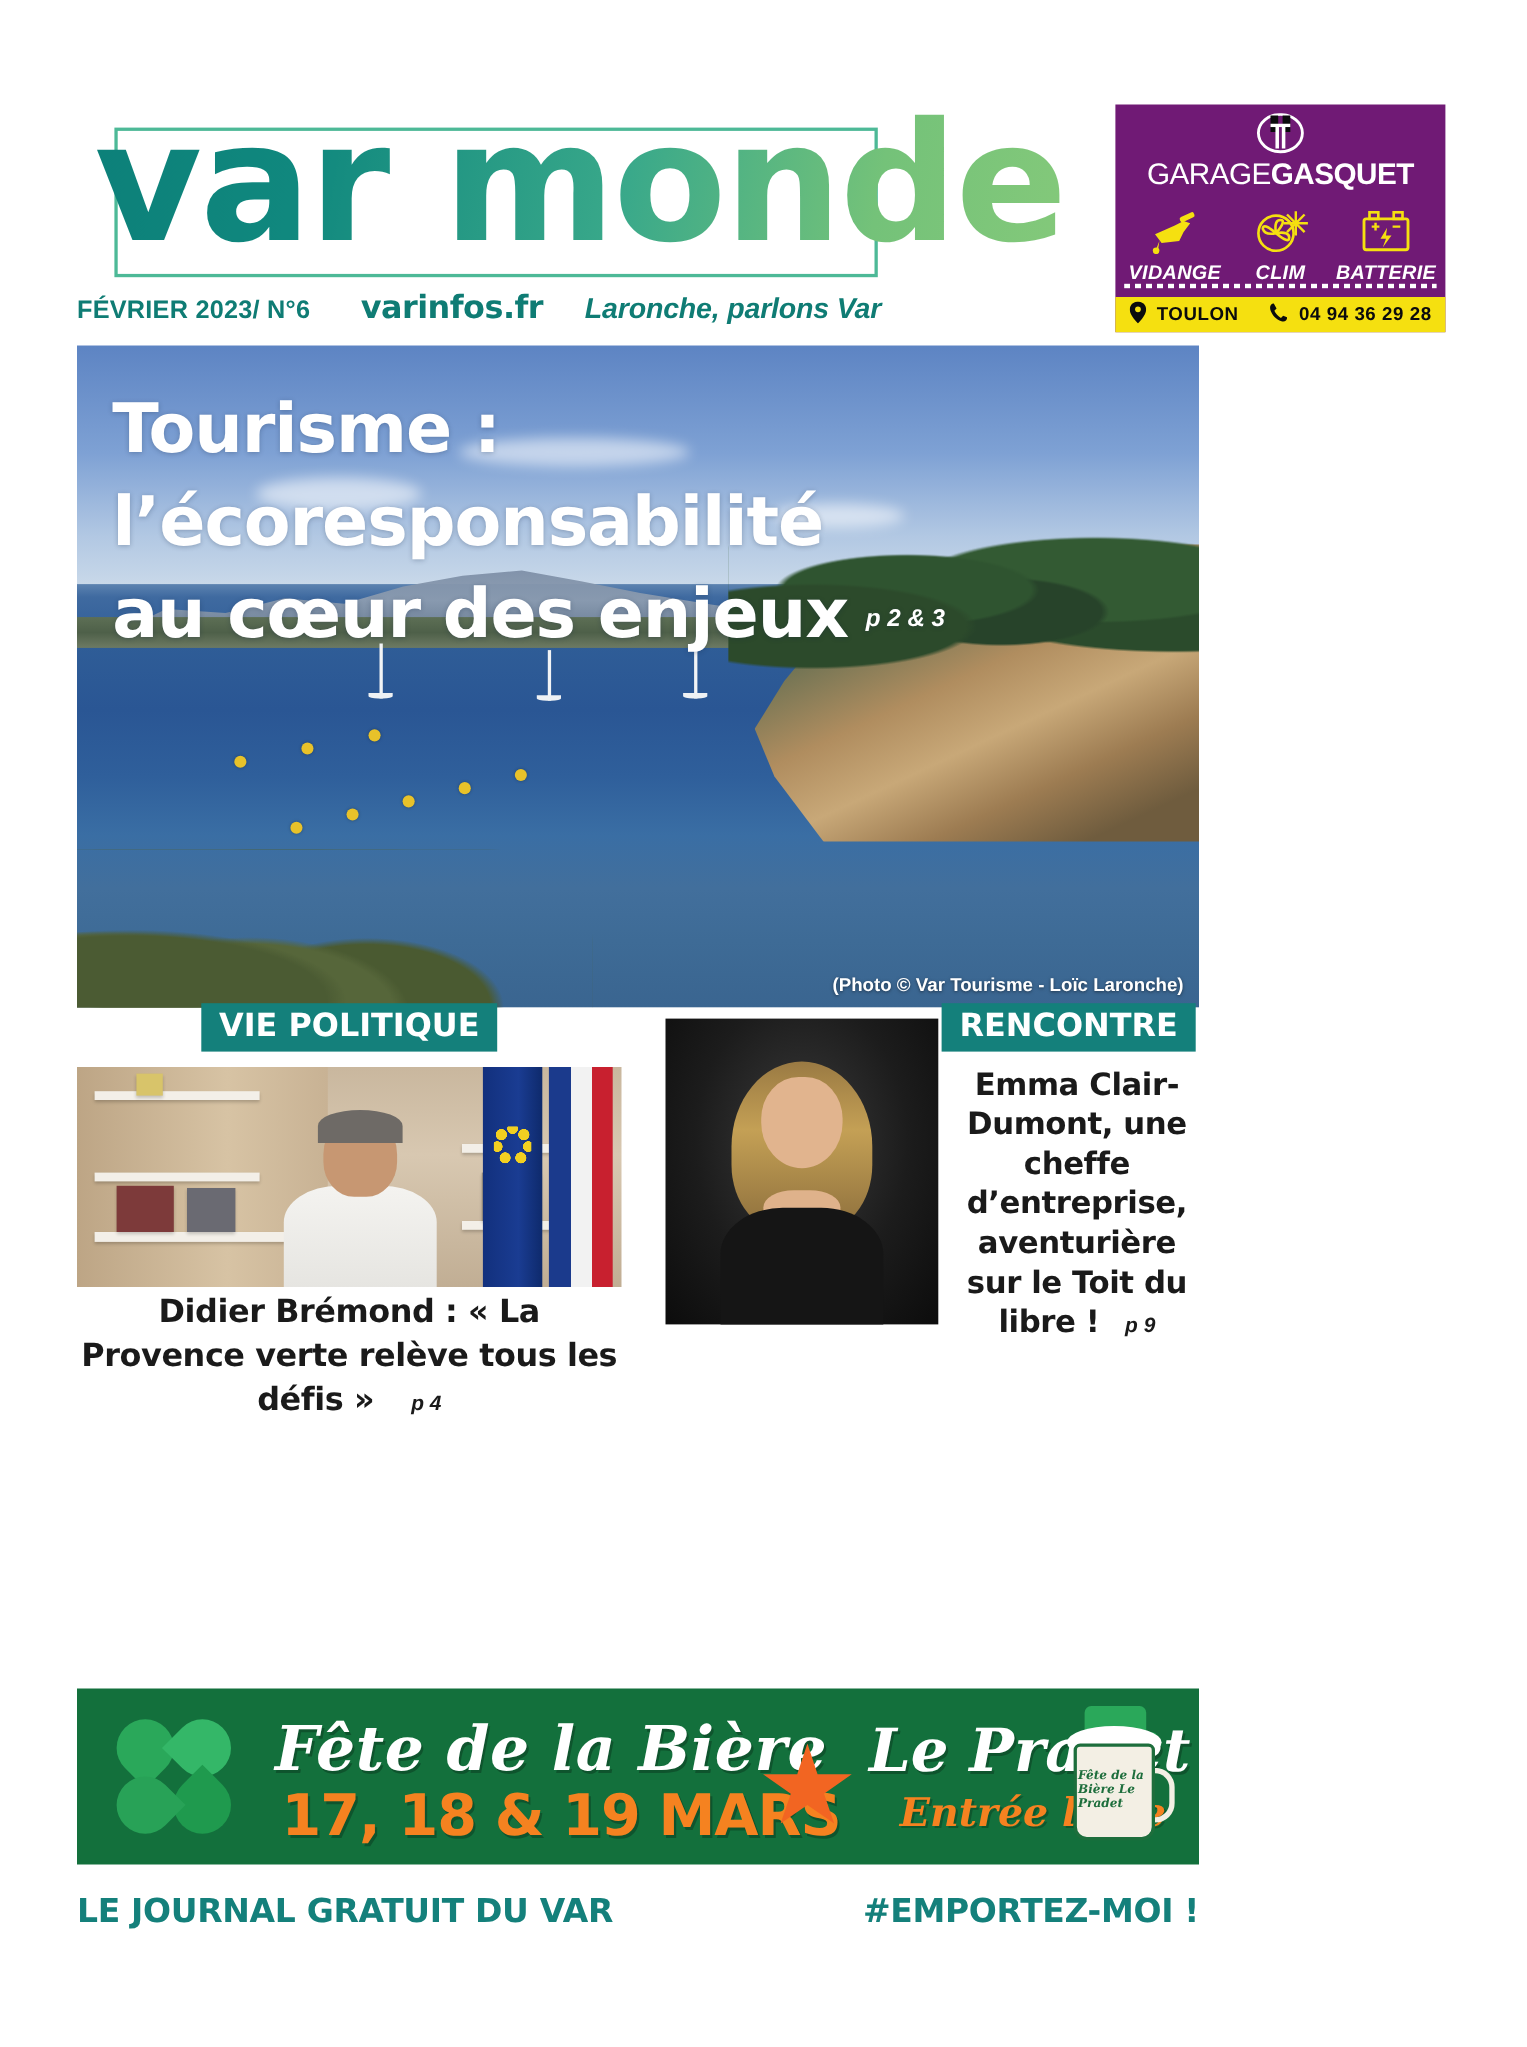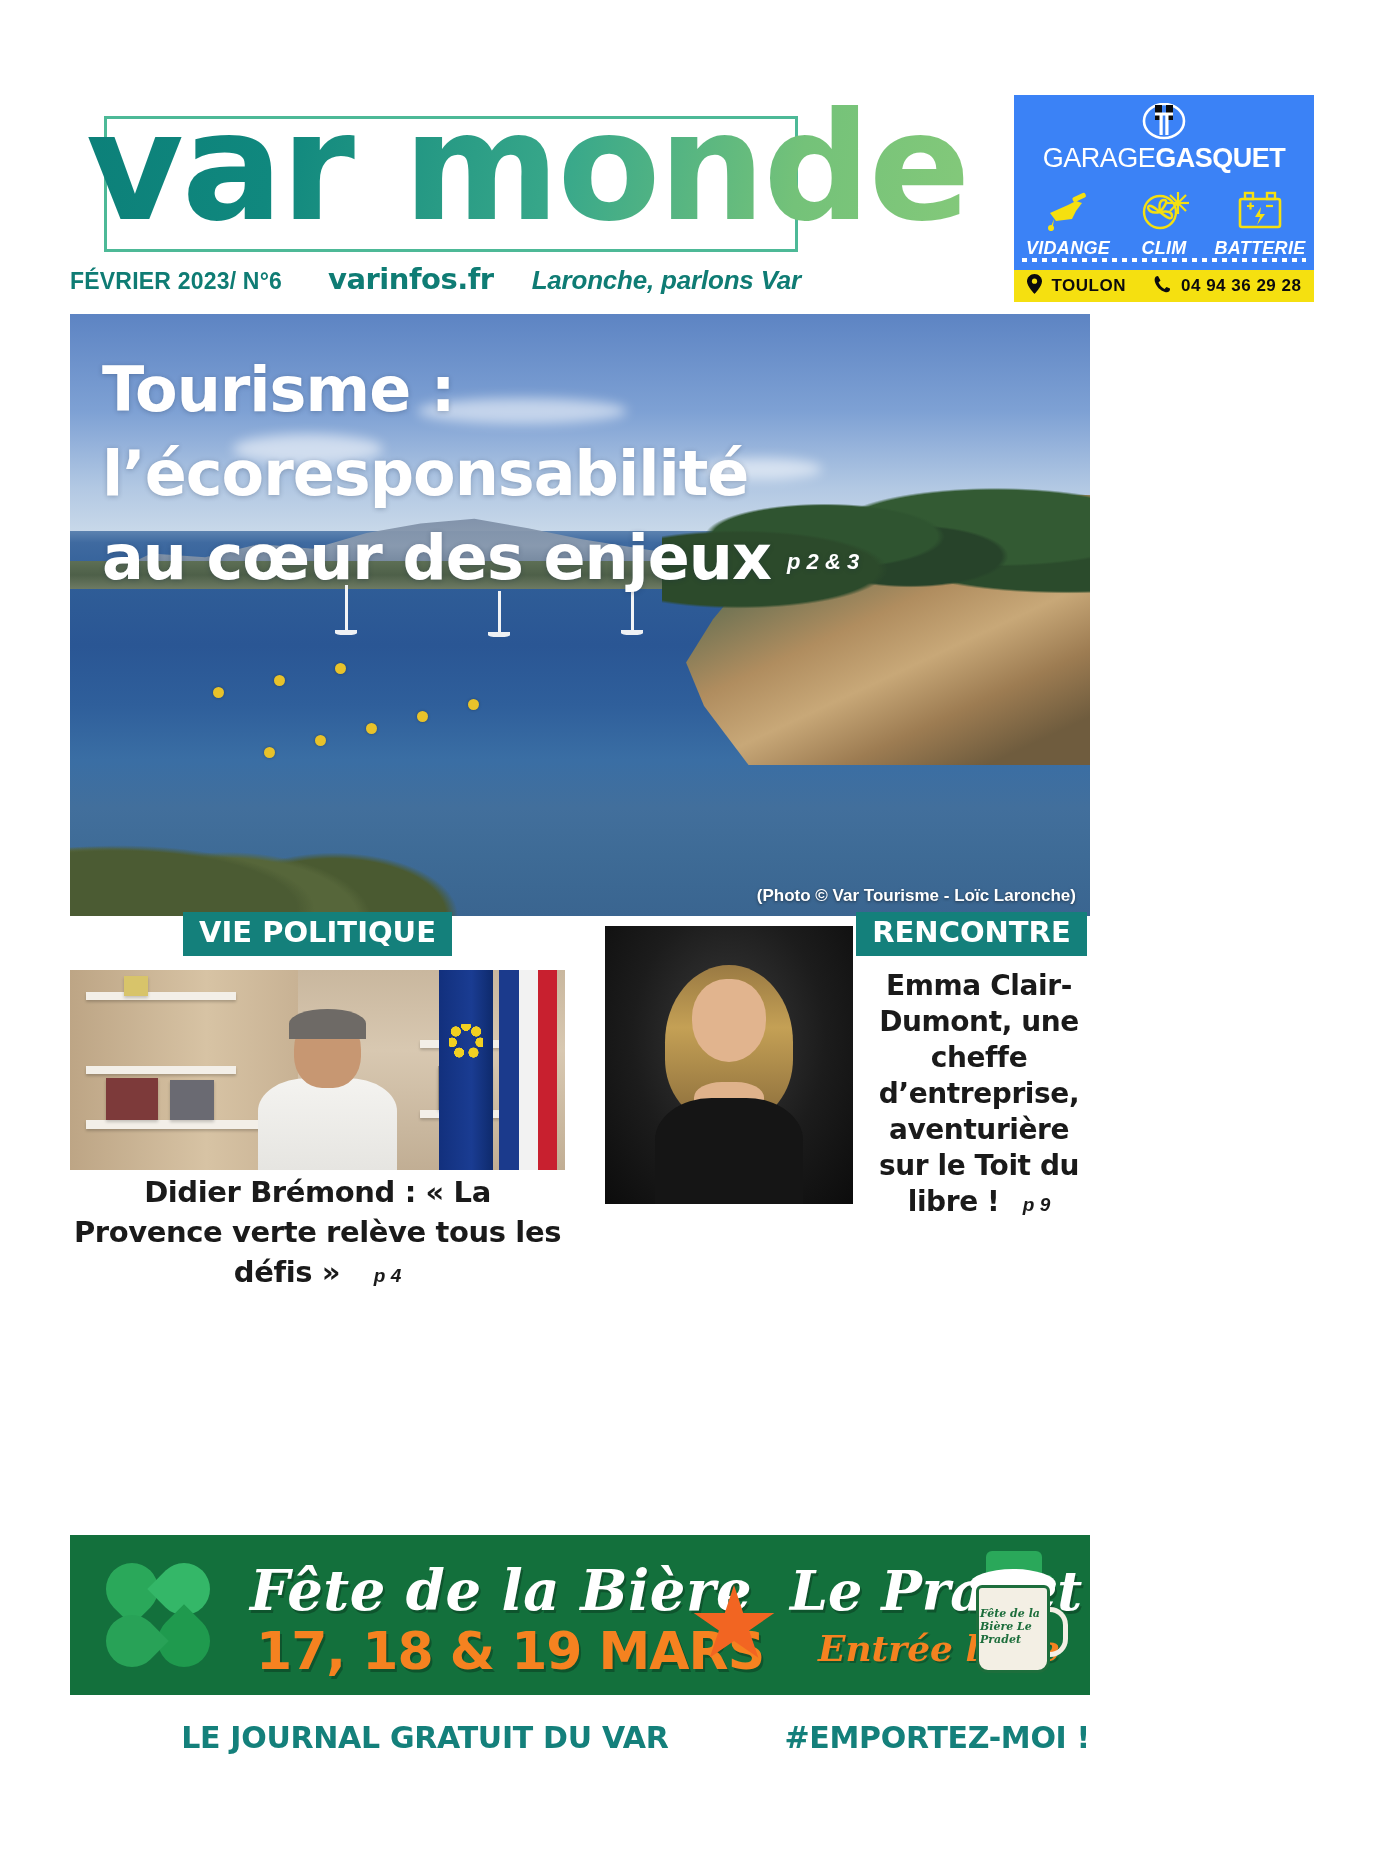--- a/index.html
+++ b/index.html
@@ -52,21 +52,21 @@
     white-space: nowrap;
   }
 
   
   .garage-ad {
     position: absolute;
     left: 1014px;
     top: 95px;
     width: 300px;
     height: 207px;
-    background: #3b82f6;
+    background: #701a75;
     box-sizing: border-box;
   }
   .garage-logo-mark {
     position: absolute;
     left: 50%;
     top: 8px;
     transform: translateX(-50%);
   }
   .garage-title {
     position: absolute;
@@ -620,21 +620,21 @@
     color: #1d6e3c;
   }
 
   
   .footer {
     position: absolute;
     left: 70px;
     top: 1720px;
     width: 1020px;
     display: flex;
-    justify-content: flex-end;
+    justify-content: space-between;
     gap: 116px;
   }
   .footer-text {
     font-family: "DejaVu Sans", sans-serif;
     font-weight: bold;
     font-size: 30px;
     color: #14807b;
     letter-spacing: -0.3px;
   }
 </style>

